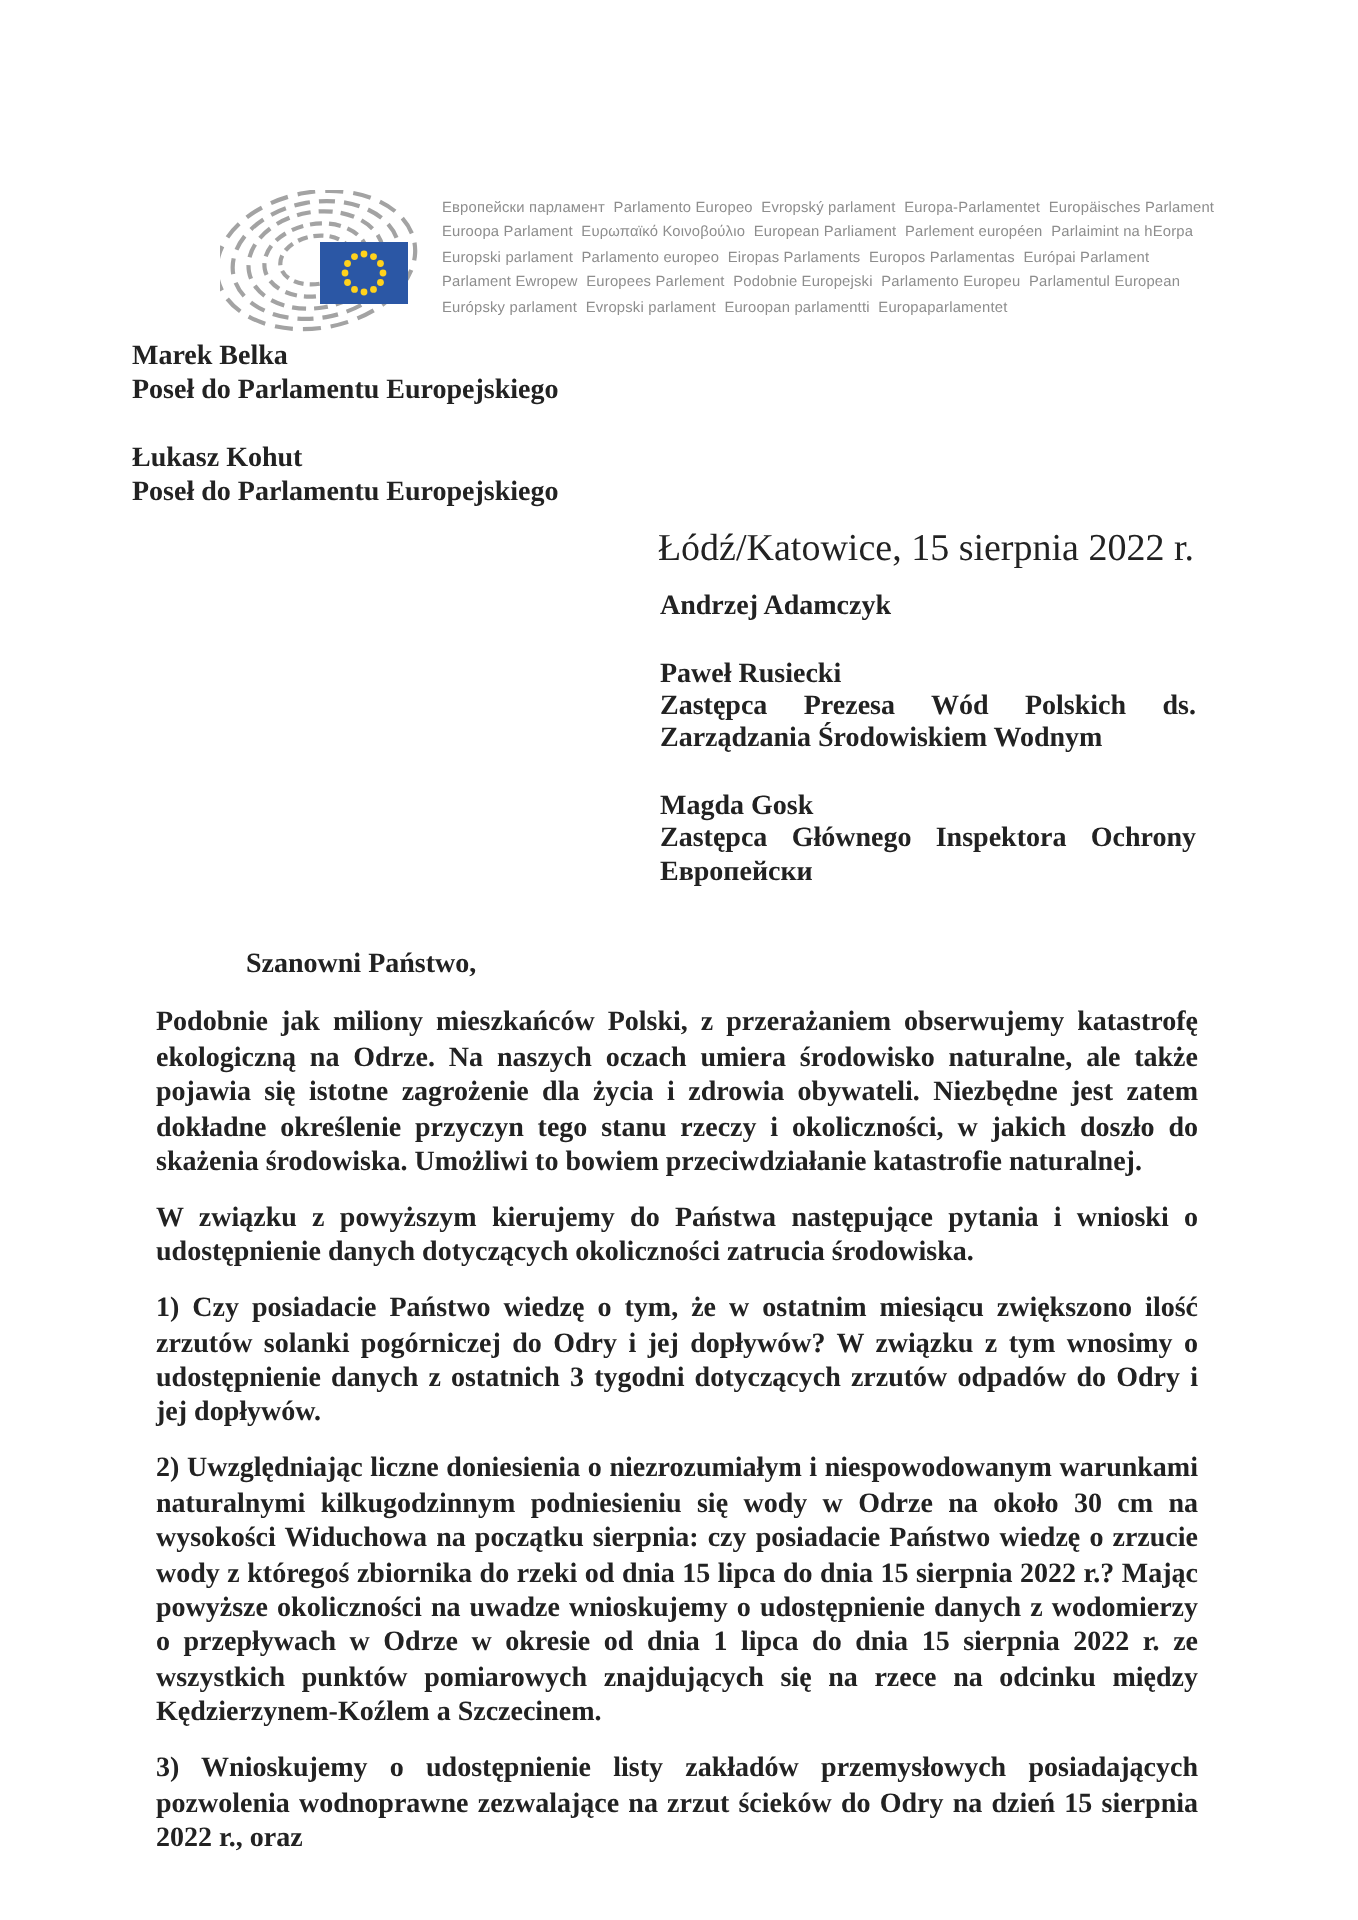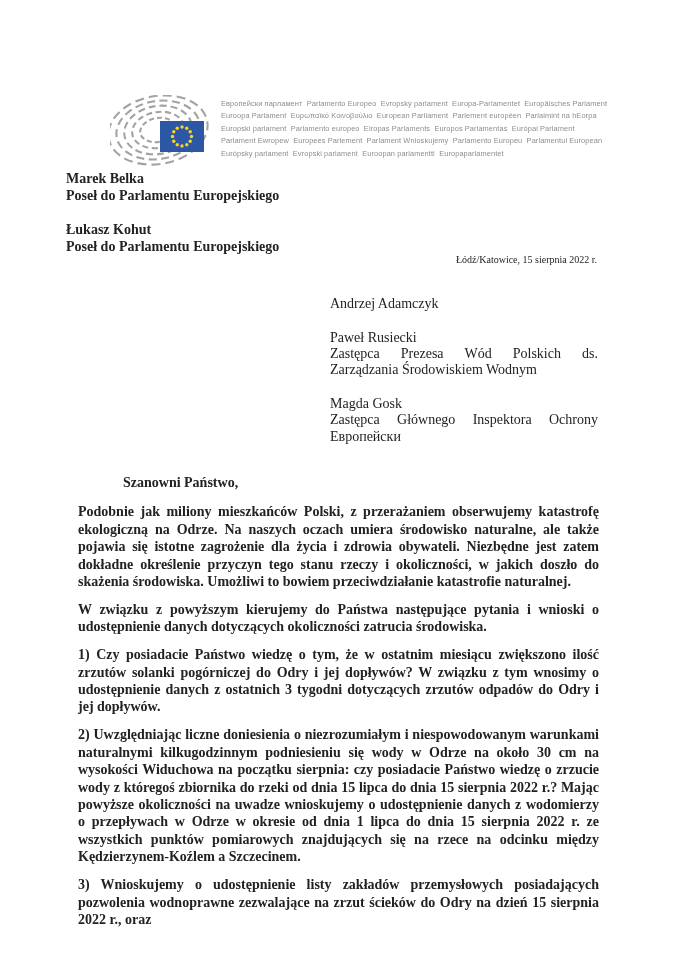--- a/index.html
+++ b/index.html
@@ -39,33 +39,33 @@
     left: 66px;
     width: 300px;
     font-weight: bold;
     font-size: 14px;
     line-height: 16.5px;
   }
   .sender { margin-bottom: 18px; }
   
   .dateline {
     position: absolute;
-    top: 251px;
+    top: 266px;
     right: 82px;
-    font-size: 10px;
+    font-size: 19px;
     line-height: 17px;
     text-align: left;
   }
   
   .recipients {
     position: absolute;
     top: 296px;
     left: 330px;
     width: 268px;
-    font-weight: normal;
+    font-weight: bold;
     font-size: 14px;
     line-height: 16.3px;
     text-align: justify;
   }
   .recipient { margin-bottom: 17.5px; }
   
   .letter-body {
     position: absolute;
     top: 474px;
     left: 78px;
@@ -111,21 +111,21 @@
           <circle cx="62.5" cy="41.5" r="1.7"></circle>
           <circle cx="63.77" cy="36.75" r="1.7"></circle>
           <circle cx="67.25" cy="33.27" r="1.7"></circle>
         </g>
       </svg>
     </div>
     <div class="wordmark">
       <div class="wordmark-line">Европейски парламент  Parlamento Europeo  Evropský parlament  Europa-Parlamentet  Europäisches Parlament</div>
       <div class="wordmark-line">Euroopa Parlament  Ευρωπαϊκό Κοινοβούλιο  European Parliament  Parlement européen  Parlaimint na hEorpa</div>
       <div class="wordmark-line">Europski parlament  Parlamento europeo  Eiropas Parlaments  Europos Parlamentas  Európai Parlament</div>
-      <div class="wordmark-line">Parlament Ewropew  Europees Parlement  Parlament Wnioskujemy  Parlamento Europeu  Parlamentul European</div>
+      <div class="wordmark-line">Parlament Ewropew  Europees Parlement  Podobnie Europejski  Parlamento Europeu  Parlamentul European</div>
       <div class="wordmark-line">Európsky parlament  Evropski parlament  Euroopan parlamentti  Europaparlamentet</div>
     </div>
   </header>
 
   <section class="senders">
     <div class="sender">
       <div>Marek Belka</div>
       <div>Poseł do Parlamentu Europejskiego</div>
     </div>
     <div class="sender">

